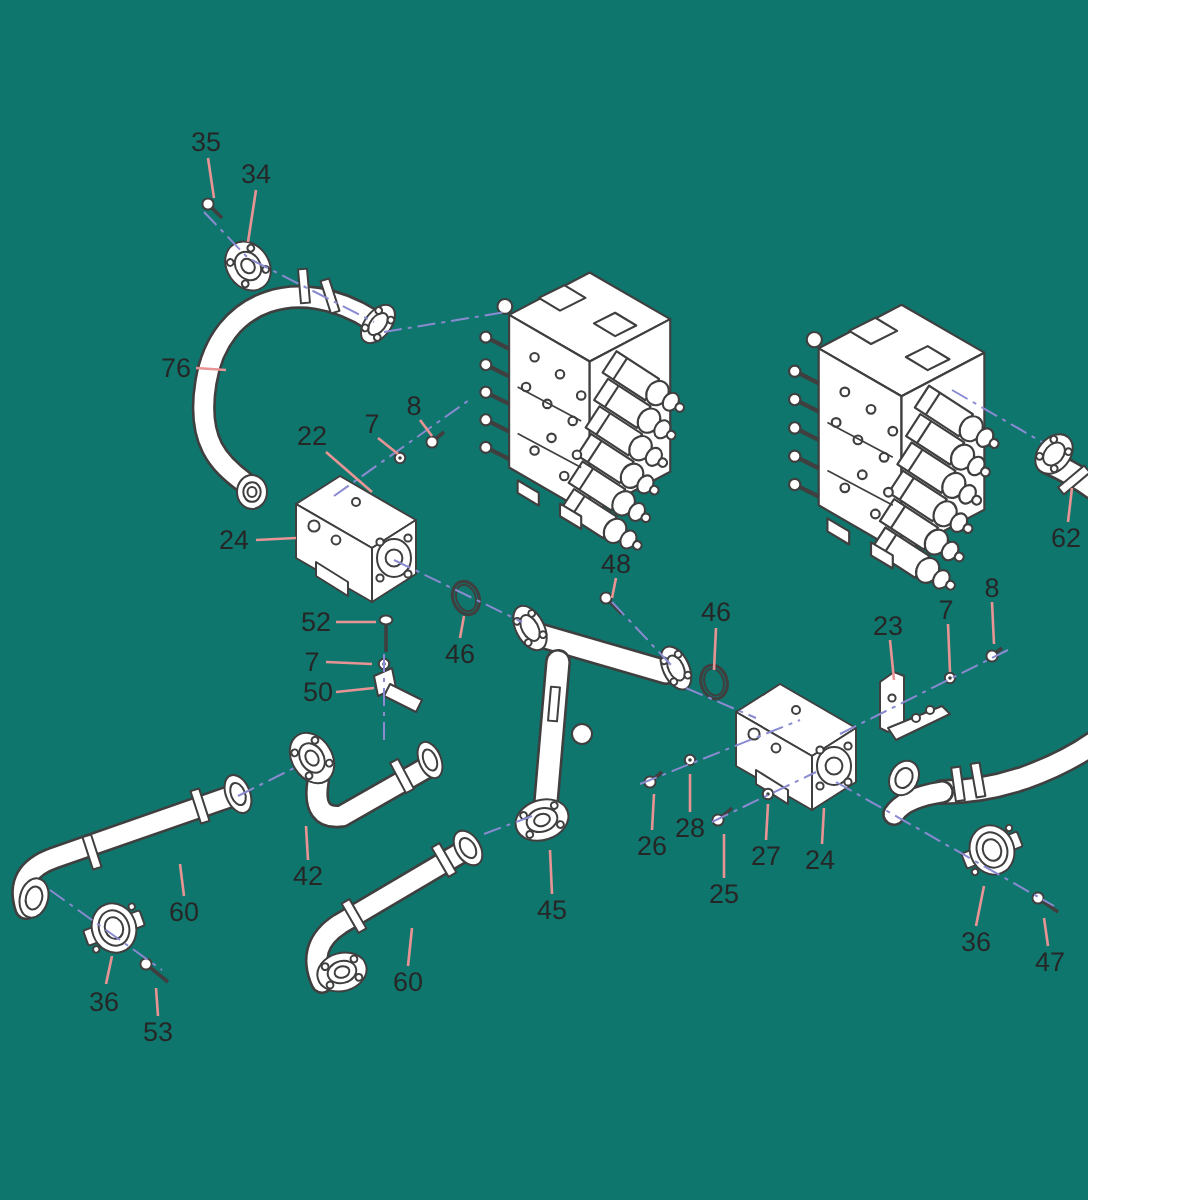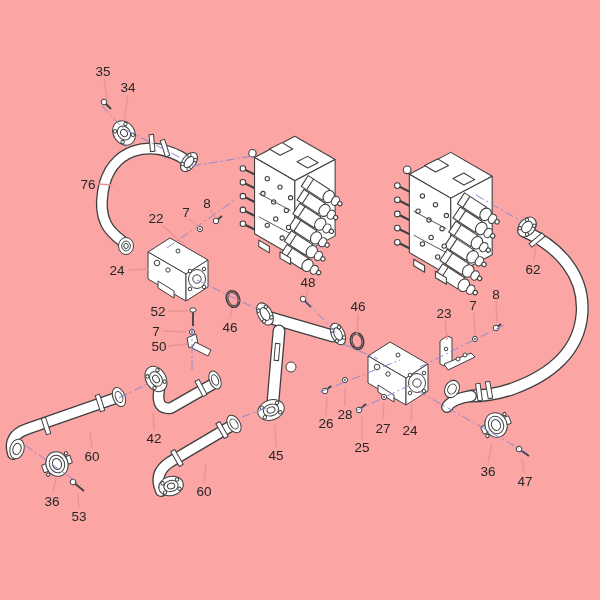--- a/index.html
+++ b/index.html
@@ -1,17 +1,17 @@
 <!DOCTYPE html>
 <html><head>
 <meta charset="utf-8">
 <style>
   html,body{margin:0;padding:0;background:#ffffff;}
   body{font-family:"Liberation Sans", sans-serif;}
-  .stage{position:relative;width:600px;height:600px;background:#fca5a5;overflow:hidden;}
+  .stage{position:relative;width:544px;height:600px;background:#0f766e;overflow:hidden;}
   svg{display:block;}
   text.callout{font-family:"Liberation Sans", sans-serif;}
 </style>
 </head>
 <body>
 
 <div class="stage">
   <svg id="dwg" width="600" height="600" viewBox="0 0 600 600">
     <g id="layer-parts">
         <g transform="translate(227,132) scale(1.06)">

